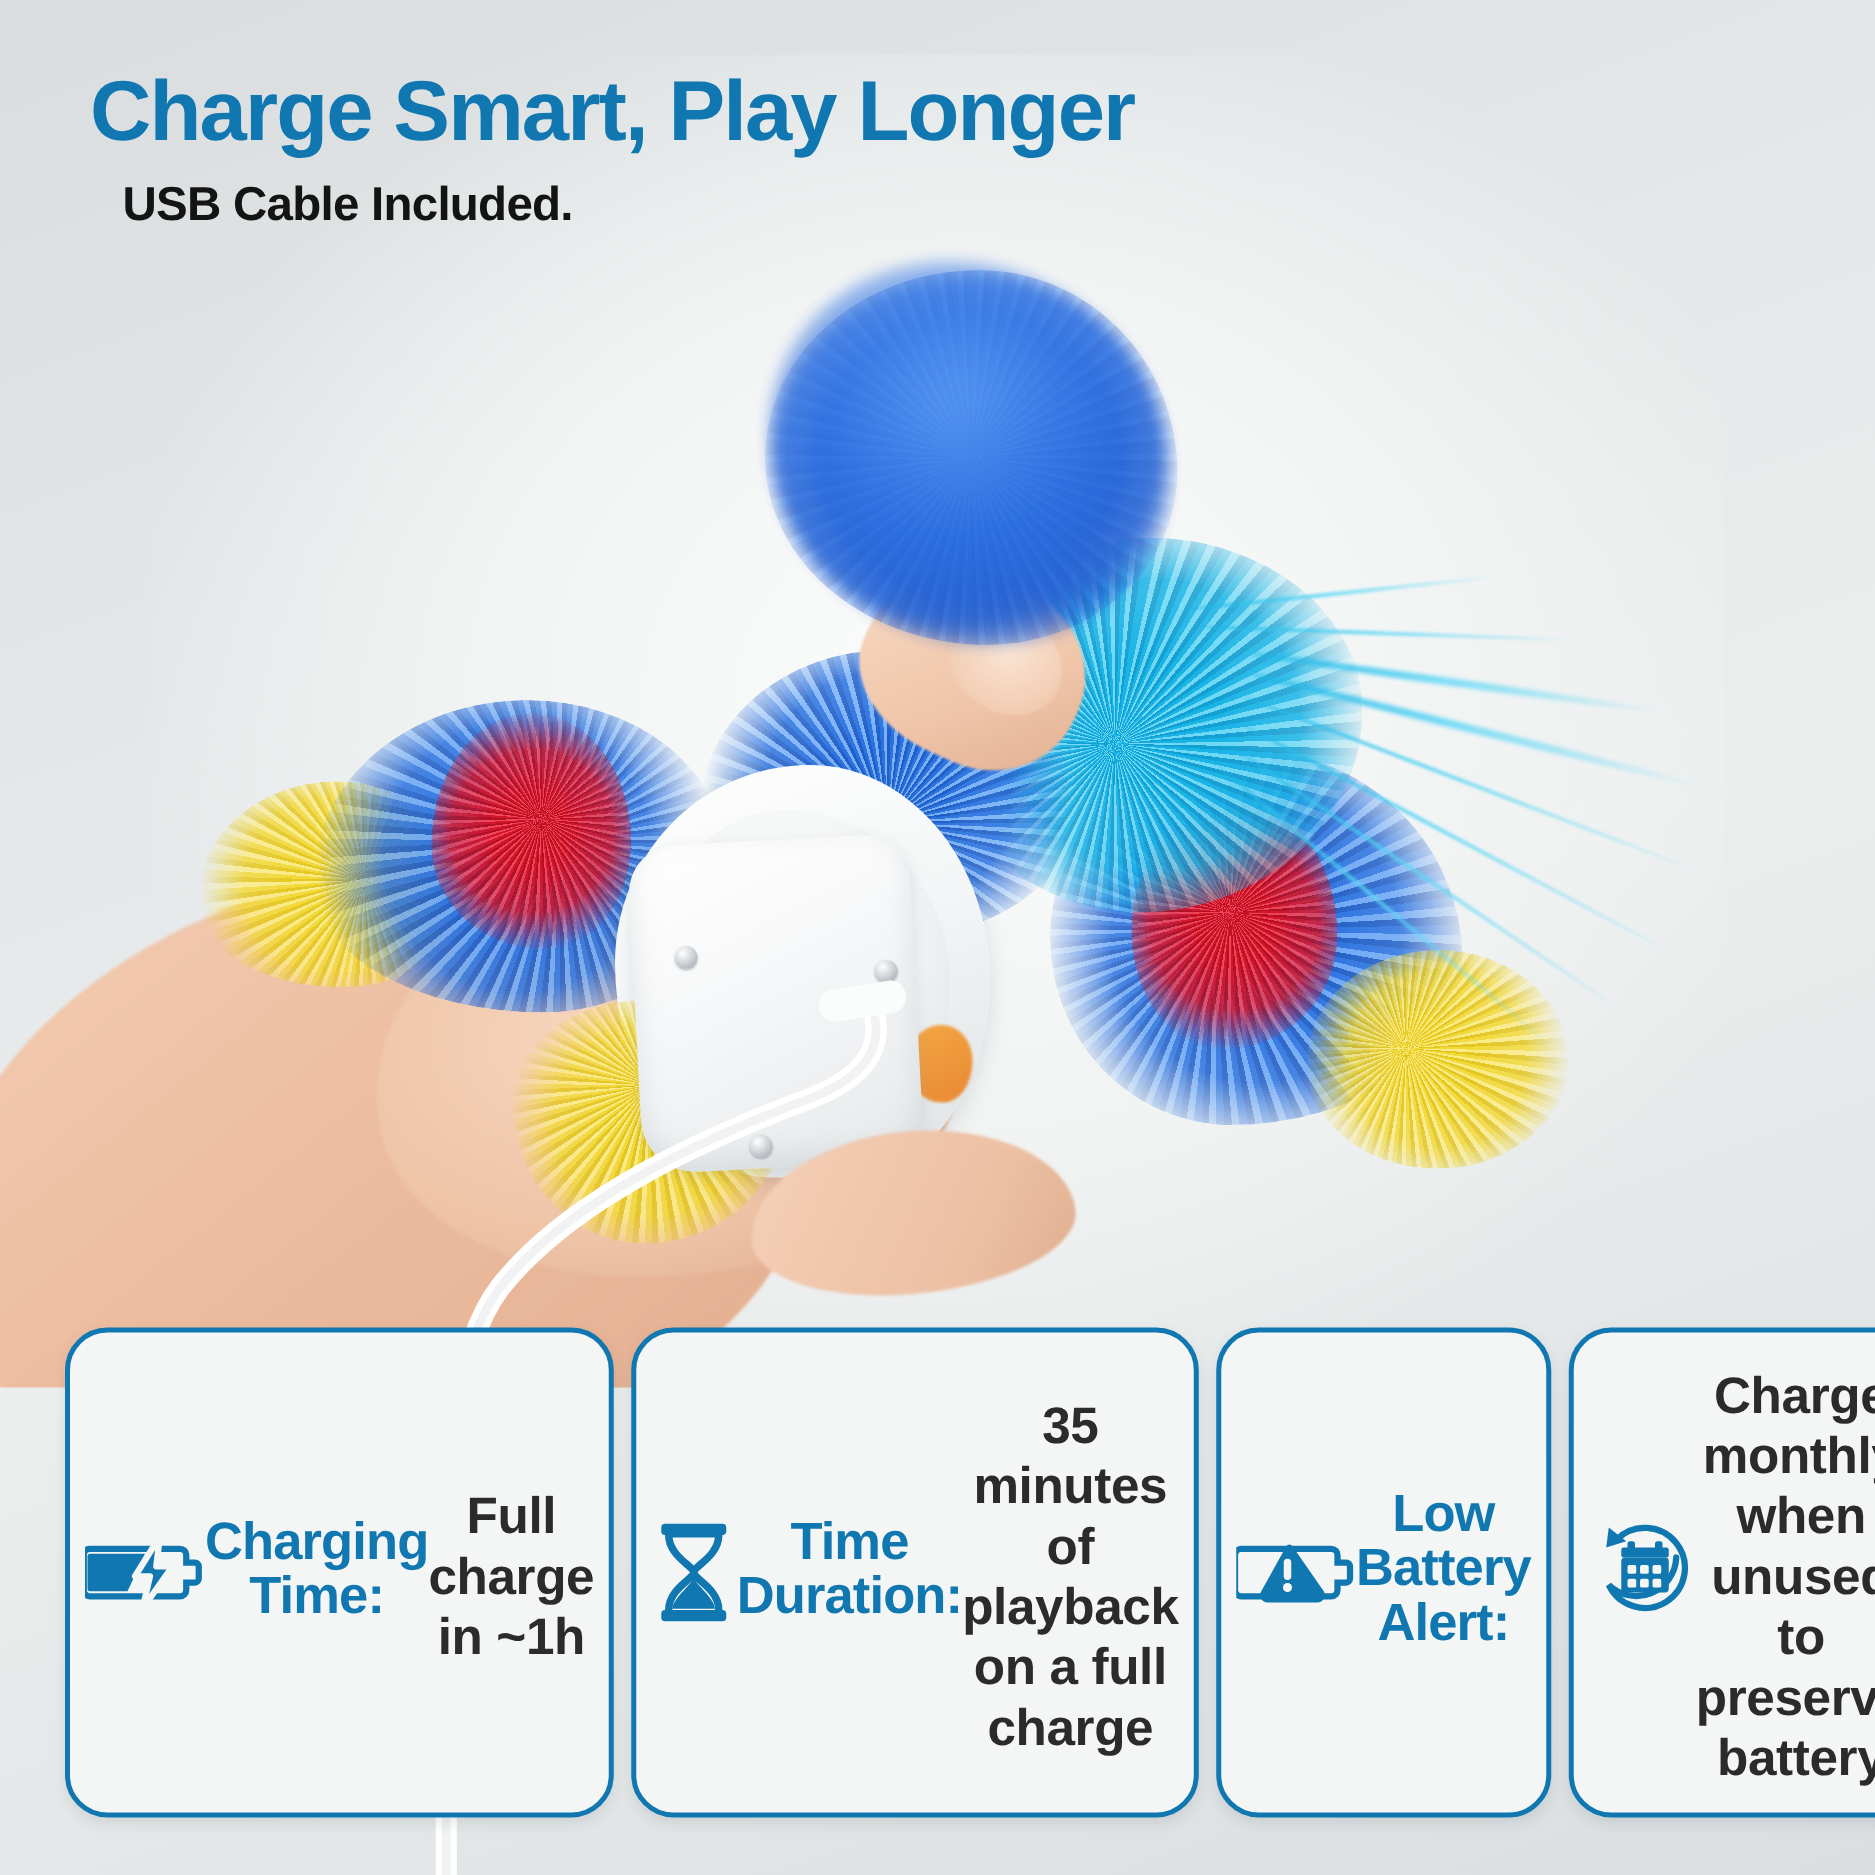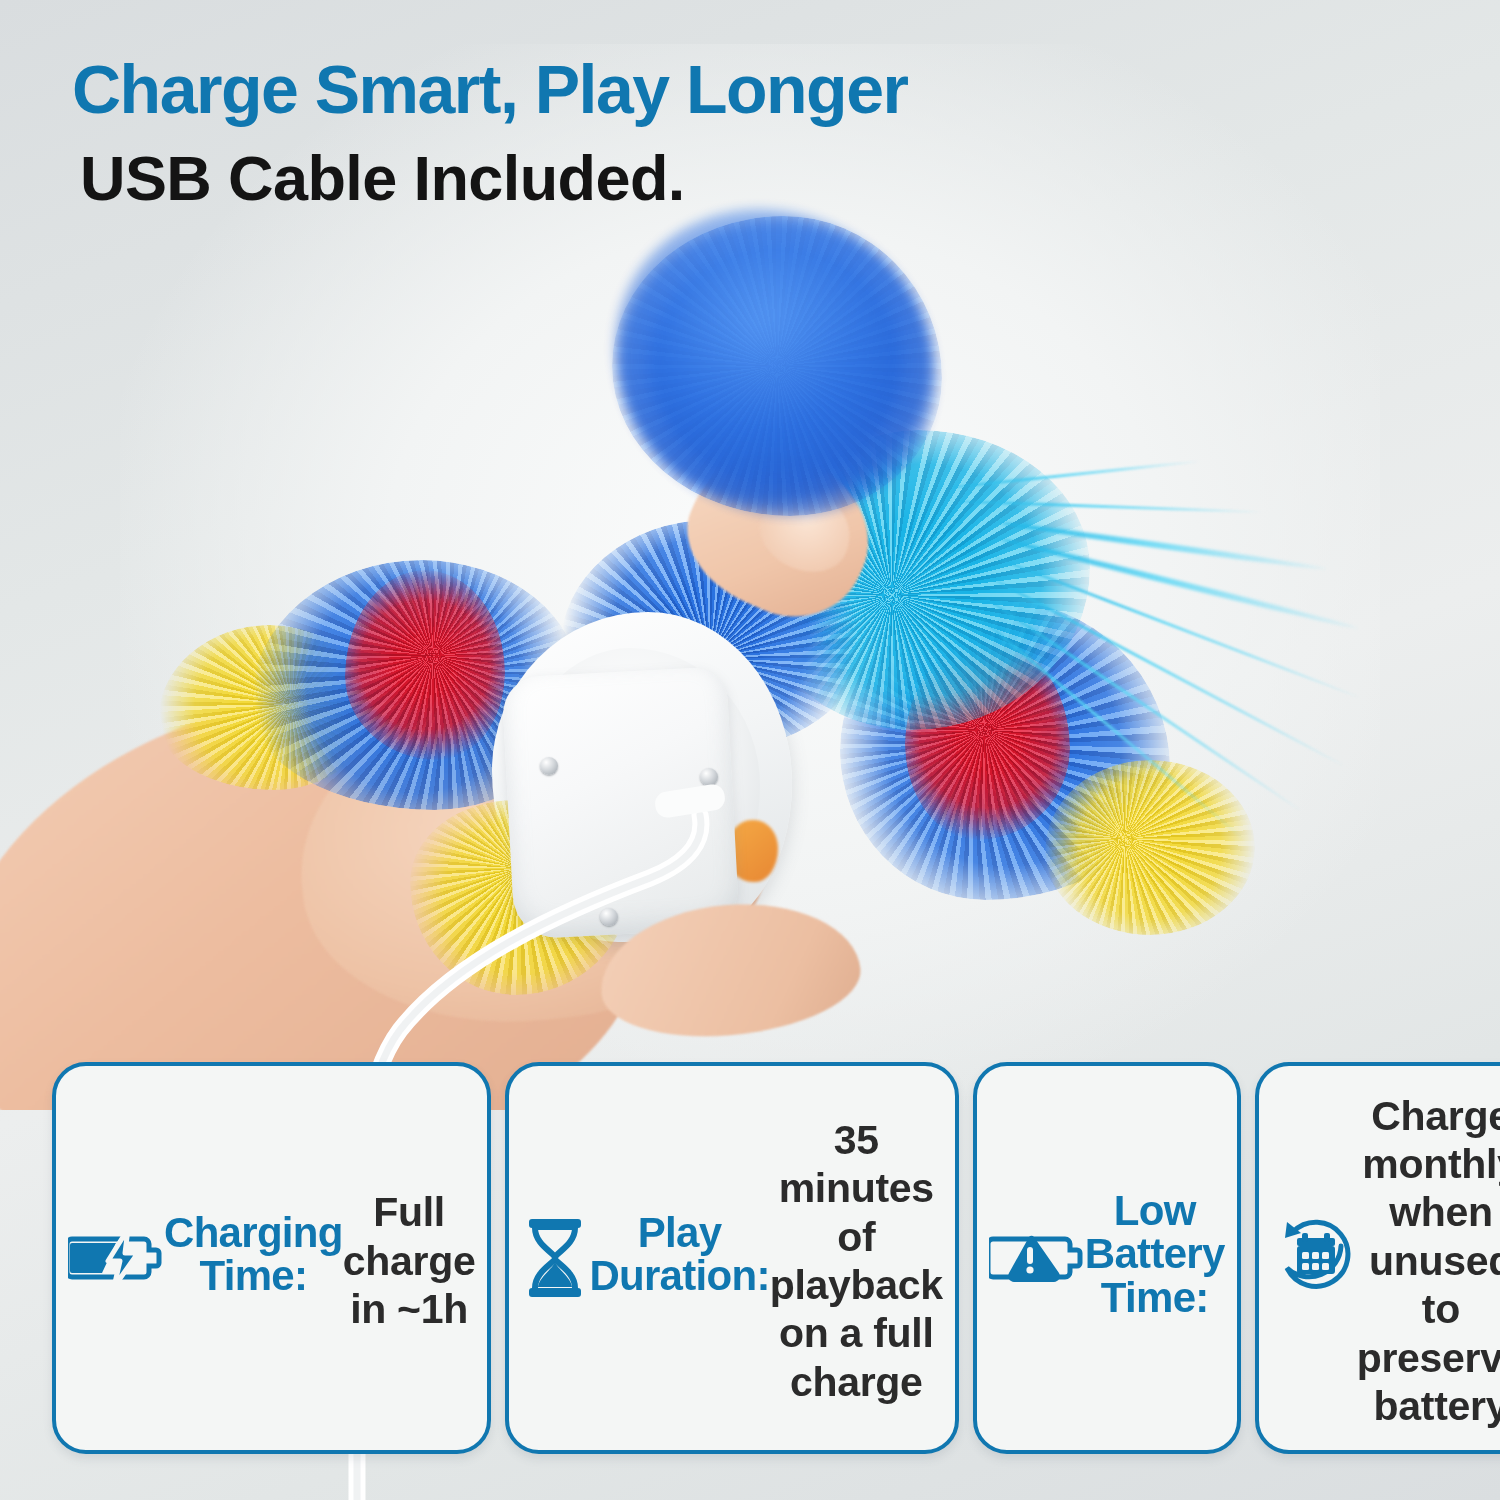--- a/index.html
+++ b/index.html
@@ -241,22 +241,22 @@
   .headline-wrap { position: absolute; left: 72px; top: 55px; width: 1240px; }
   .headline {
     margin: 0;
     font-size: 68px;
     line-height: 1.0;
     font-weight: 700;
     color: #1077b0;
     letter-spacing: -1.5px;
   }
   .subhead {
-    margin: 22px 0 0 8px;
-    font-size: 63px;
+    margin: 22px 0 0 26px;
+    font-size: 38px;
     line-height: 1.05;
     font-weight: 700;
     color: #141414;
     letter-spacing: -0.6px;
   }
 
   
   .cards {
     position: absolute;
     left: 52px; top: 1062px;
@@ -384,34 +384,34 @@
       <div class="card-icon">
         <svg width="68" height="82" viewBox="0 0 68 82">
           <rect x="8" y="2" width="52" height="9" rx="3" fill="#1077b0"></rect>
           <rect x="8" y="71" width="52" height="9" rx="3" fill="#1077b0"></rect>
           <path d="M14,11 C14,28 34,36 34,41 C34,46 14,54 14,71" fill="none" stroke="#1077b0" stroke-width="6" stroke-linecap="round"></path>
           <path d="M54,11 C54,28 34,36 34,41 C34,46 54,54 54,71" fill="none" stroke="#1077b0" stroke-width="6" stroke-linecap="round"></path>
           <path d="M34,44 C34,50 18,60 17,70 L51,70 C50,60 34,50 34,44 z" fill="#1077b0"></path>
           <rect x="12" y="8" width="44" height="5" fill="#1077b0"></rect>
         </svg>
       </div>
-      <div class="card-title">Play Duration:</div>
+      <div class="card-title">Time Duration:</div>
       <div class="card-body">35 minutes of playback on a full charge</div>
     </div>
 
     <div class="card">
       <div class="card-icon">
         <svg width="96" height="58" viewBox="0 0 96 58">
           <path d="M4,10 h72 a5,5 0 0 1 5,5 v6 h7 a3,3 0 0 1 3,3 v10 a3,3 0 0 1 -3,3 h-7 v6 a5,5 0 0 1 -5,5 h-72 a5,5 0 0 1 -5,-5 v-28 a5,5 0 0 1 5,-5 z" fill="none" stroke="#1077b0" stroke-width="5"></path>
           <path d="M41,12 L66,48 a6,6 0 0 1 -5,9 h-40 a6,6 0 0 1 -5,-9 L36,12 a3,3 0 0 1 5,0 z" transform="translate(4,-4)" fill="#1077b0"></path>
           <rect x="38" y="18" width="6" height="17" rx="3" fill="#f4f6f5"></rect>
           <circle cx="41" cy="41" r="3.6" fill="#f4f6f5"></circle>
         </svg>
       </div>
-      <div class="card-title">Low Battery Time:</div>
+      <div class="card-title">Low Battery Alert:</div>
     </div>
 
     <div class="card">
       <div class="card-icon">
         <svg width="86" height="84" viewBox="0 0 86 84">
           <path d="M22,16 A32,32 0 1 1 16,52 A32,32 0 0 0 70,30" fill="none" stroke="#1077b0" stroke-width="5" stroke-linecap="round"></path>
           <path d="M16,6 L30,17 L14,22 z" fill="#1077b0"></path>
           <rect x="26" y="22" width="38" height="8" rx="2" fill="#1077b0"></rect>
           <rect x="31" y="17" width="6" height="9" rx="2" fill="#1077b0"></rect>
           <rect x="53" y="17" width="6" height="9" rx="2" fill="#1077b0"></rect>

